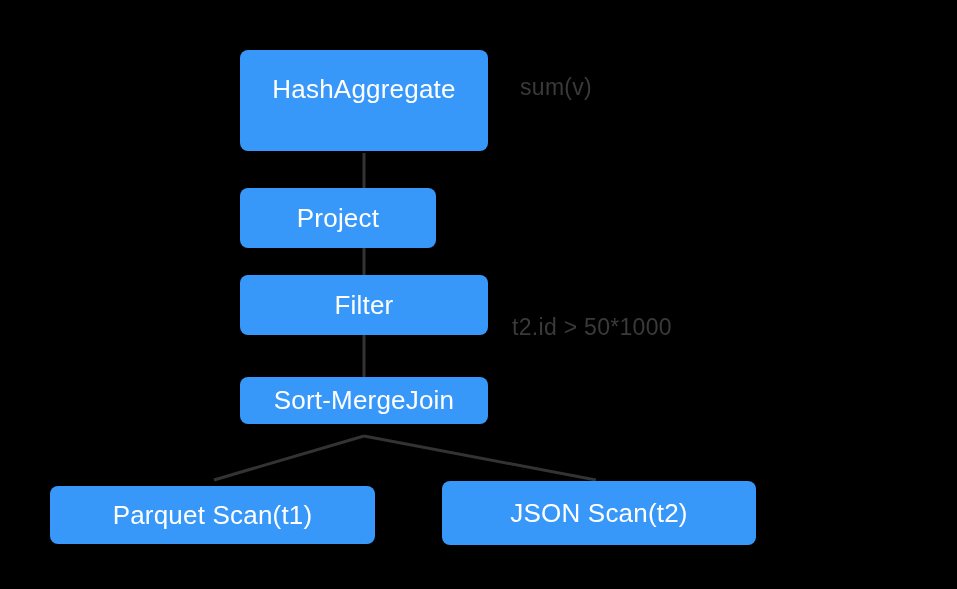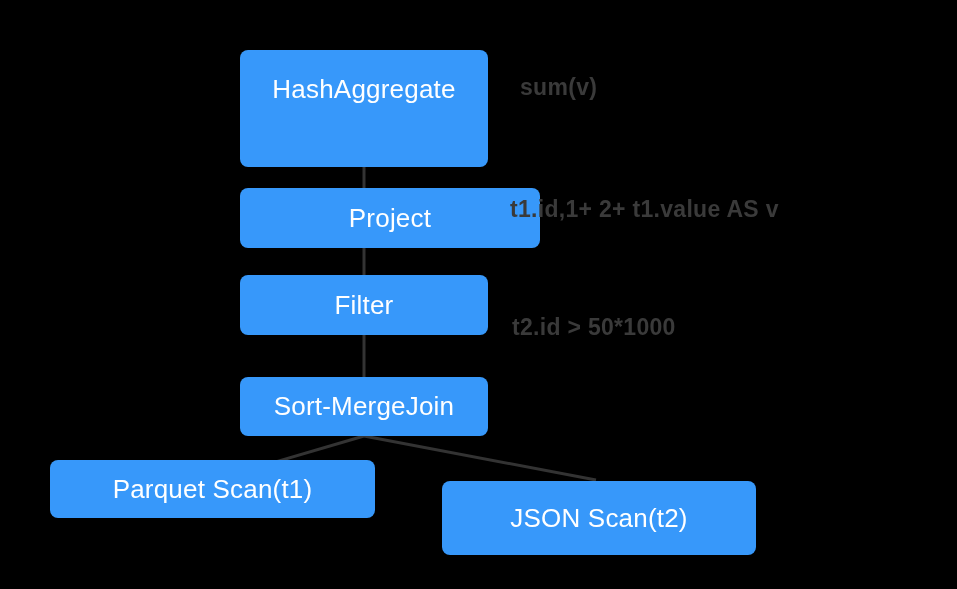--- a/index.html
+++ b/index.html
@@ -29,36 +29,36 @@
     color: var(--node-text, #fff);
     border-radius: 8px;
     display: flex;
     align-items: center;
     justify-content: center;
     font-size: 26px;
     letter-spacing: 0.2px;
   }
   .node .label { white-space: nowrap; }
   .node-hash-aggregate {
-    left: 240px; top: 50px; width: 248px; height: 117px;
+    left: 240px; top: 50px; width: 248px; height: 101px;
     align-items: flex-start;
     padding-top: 0;
   }
   .node-hash-aggregate .label { margin-top: 24px; }
-  .node-project        { left: 240px; top: 188px; width: 300px; height: 60px; }
+  .node-project        { left: 240px; top: 188px; width: 196px; height: 60px; }
   .node-filter         { left: 240px; top: 275px; width: 248px; height: 60px; justify-content: center; }
-  .node-sort-merge-join{ left: 240px; top: 377px; width: 248px; height: 59px; }
-  .node-parquet-scan   { left: 50px;  top: 460px; width: 325px; height: 58px; }
-  .node-json-scan      { left: 442px; top: 481px; width: 314px; height: 74px; justify-content: center; }
+  .node-sort-merge-join{ left: 240px; top: 377px; width: 248px; height: 47px; }
+  .node-parquet-scan   { left: 50px;  top: 486px; width: 325px; height: 58px; }
+  .node-json-scan      { left: 442px; top: 481px; width: 314px; height: 64px; justify-content: center; }
 
   .annotation {
     position: absolute;
     color: var(--annotation-text, #333);
     font-size: 23px;
-    font-weight: 700;
+    font-weight: 400;
     white-space: nowrap;
     letter-spacing: 0.3px;
   }
   .annotation-sum     { left: 520px; top: 74px; }
   .annotation-project { left: 510px; top: 196px; }
   .annotation-filter  { left: 512px; top: 314px; line-height: 27px; }
 </style>
 </head>
 <body>
 
@@ -91,19 +91,18 @@
   <div class="node node-parquet-scan">
     <span class="label">Parquet Scan(t1)</span>
   </div>
 
   <div class="node node-json-scan">
     <span class="label">JSON Scan(t2)</span>
   </div>
 
   <div class="annotation annotation-sum">sum(v)</div>
 
-  <div class="annotation annotation-project">t1.id,1+ 2+ t1.value AS v</div>
 
   <div class="annotation annotation-filter">
     <div>t2.id &gt; 50*1000</div>
   </div>
 
 </div>
 
 </body></html>

